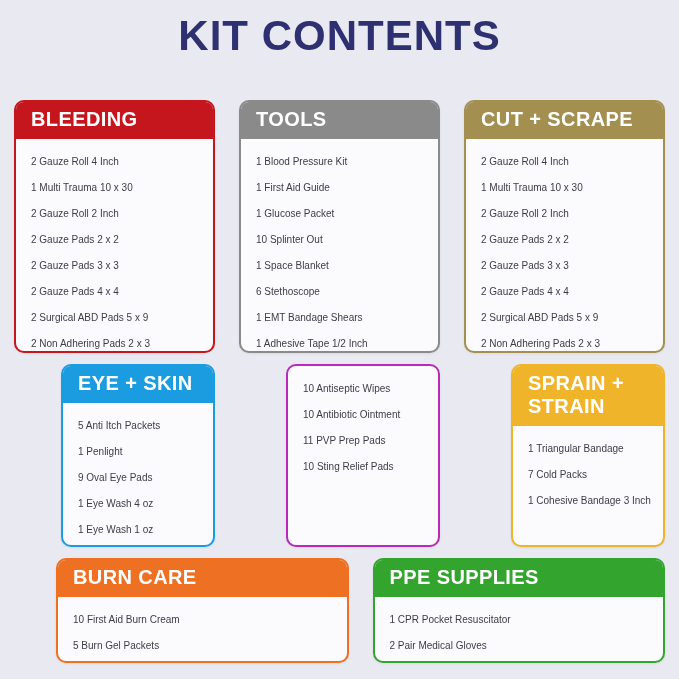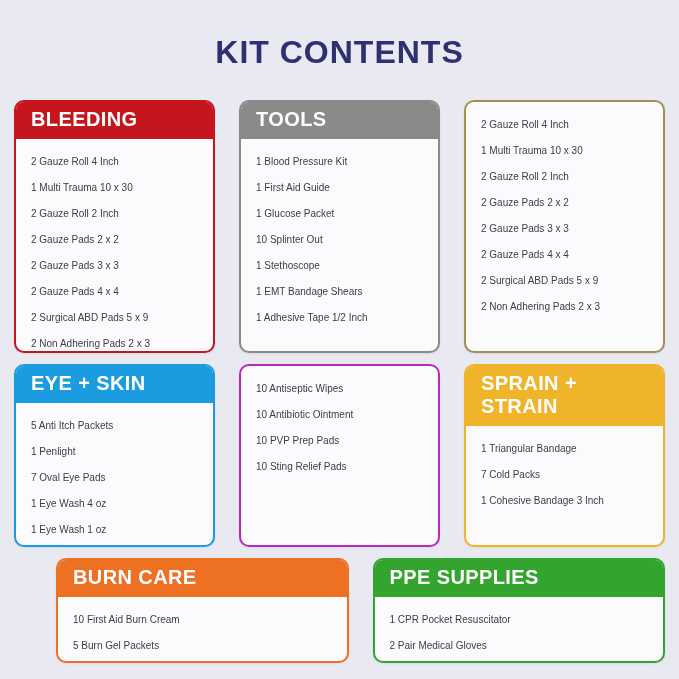--- a/index.html
+++ b/index.html
@@ -5,36 +5,36 @@
   * { margin:0; padding:0; box-sizing:border-box; }
   html,body { width:679px; height:679px; }
   body {
     font-family: "Liberation Sans", sans-serif;
     background:#e9e9f1;
     overflow:hidden;
   }
   .page { width:679px; height:679px; position:relative; }
   .page-title {
     text-align:center;
-    padding-top:34px;
+    padding-top:12px;
     height:100px;
-    font-size:32px;
+    font-size:42px;
     font-weight:bold;
     letter-spacing:1px;
     color:#2e3071;
   }
   .row {
     display:grid;
     gap:24px;
     margin:0 14px 11px 14px;
   }
   .row.cols-3 { grid-template-columns:repeat(3,1fr); }
   .row.cols-2 { grid-template-columns:repeat(2,1fr);padding-left:42px; }
   .row-1 .card { height:253px; }
-  .row-2 .card { height:183px; }
+  .row-2 .card { height:183px;margin-left:47px; }
   .row-3 .card { height:105px; }
   .card {
     border-radius:10px;
     border:2px solid var(--c,#888);
     background:#fbfbfe;
     overflow:hidden;
     display:flex;
     flex-direction:column;
     box-shadow:0 1px 2px rgba(40,40,80,0.08);
   }
@@ -78,55 +78,57 @@
           <div class="item">2 Non Adhering Pads 2 x 3</div>
         </div>
     </div>
     <div class="card" style="--c: #8a8a8a;">
       <div class="card-header">TOOLS</div>
       <div class="card-items">
           <div class="item">1 Blood Pressure Kit</div>
           <div class="item">1 First Aid Guide</div>
           <div class="item">1 Glucose Packet</div>
           <div class="item">10 Splinter Out</div>
-          <div class="item">1 Stethoscope</div>
+          <div class="item">1 Space Blanket</div>
+          <div class="item">6 Stethoscope</div>
           <div class="item">1 EMT Bandage Shears</div>
           <div class="item">1 Adhesive Tape 1/2 Inch</div>
         </div>
     </div>
     <div class="card" style="--c: #a38f4f;">
+      <div class="card-header">CUT + SCRAPE</div>
       <div class="card-items">
           <div class="item">2 Gauze Roll 4 Inch</div>
           <div class="item">1 Multi Trauma 10 x 30</div>
           <div class="item">2 Gauze Roll 2 Inch</div>
           <div class="item">2 Gauze Pads 2 x 2</div>
           <div class="item">2 Gauze Pads 3 x 3</div>
           <div class="item">2 Gauze Pads 4 x 4</div>
           <div class="item">2 Surgical ABD Pads 5 x 9</div>
           <div class="item">2 Non Adhering Pads 2 x 3</div>
         </div>
     </div>
   </div>
 
   <div class="row cols-3 row-2">
     <div class="card" style="--c: #1b9ce0;">
       <div class="card-header">EYE + SKIN</div>
       <div class="card-items">
           <div class="item">5 Anti Itch Packets</div>
           <div class="item">1 Penlight</div>
-          <div class="item">7 Oval Eye Pads</div>
+          <div class="item">9 Oval Eye Pads</div>
           <div class="item">1 Eye Wash 4 oz</div>
           <div class="item">1 Eye Wash 1 oz</div>
         </div>
     </div>
     <div class="card" style="--c: #b92ab9;">
       <div class="card-items">
           <div class="item">10 Antiseptic Wipes</div>
           <div class="item">10 Antibiotic Ointment</div>
-          <div class="item">10 PVP Prep Pads</div>
+          <div class="item">11 PVP Prep Pads</div>
           <div class="item">10 Sting Relief Pads</div>
         </div>
     </div>
     <div class="card" style="--c: #f0b42a;">
       <div class="card-header">SPRAIN + STRAIN</div>
       <div class="card-items">
           <div class="item">1 Triangular Bandage</div>
           <div class="item">7 Cold Packs</div>
           <div class="item">1 Cohesive Bandage 3 Inch</div>
         </div>

